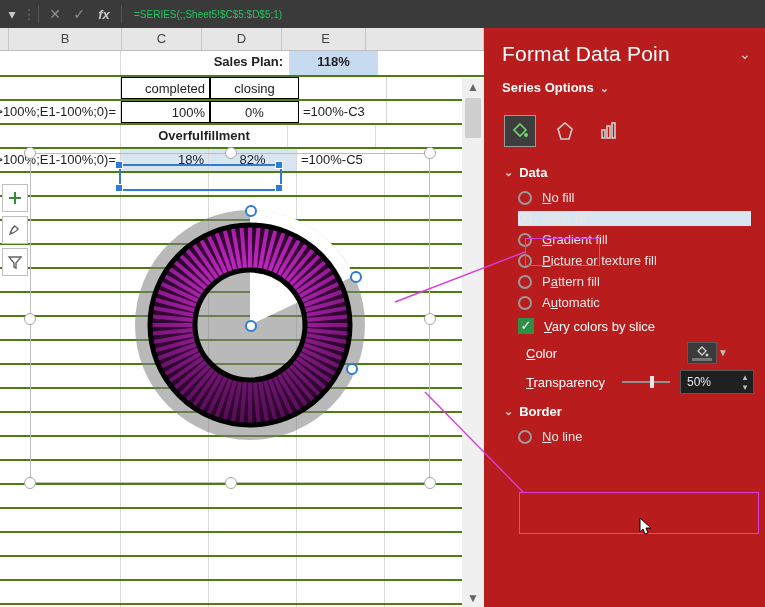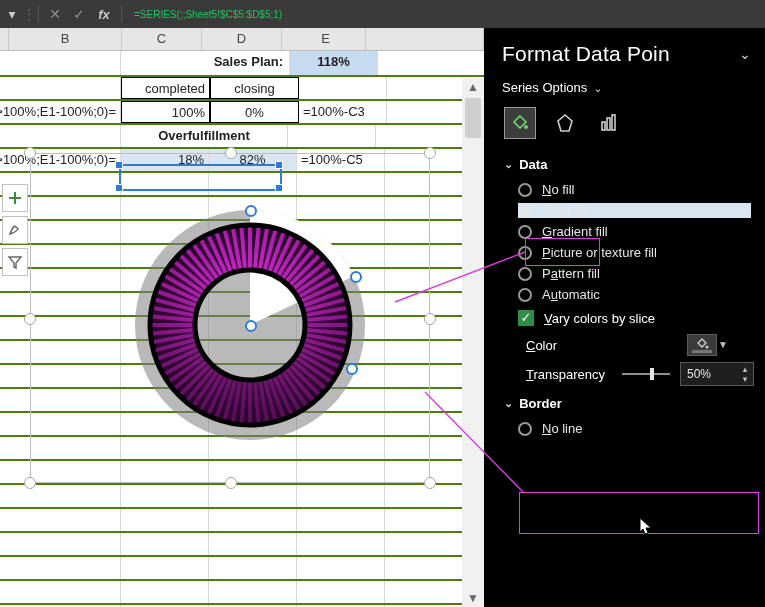--- a/index.html
+++ b/index.html
@@ -47,24 +47,24 @@
   .sideicons{position:absolute;left:2px;top:156px;width:24px;}
   .sideicons .sico{width:24px;height:26px;background:#fff;border:1px solid #bfbfbf;margin-bottom:4px;display:flex;align-items:center;justify-content:center;color:#3b8a3b;}
   .sideicons .sico svg{display:block;}
   .sideicons .sico.grey{color:#6b6b6b;}
   
   .vscroll{position:absolute;left:462px;top:50px;width:22px;bottom:0;background:#f0f0f0;}
   .vscroll .up,.vscroll .dn{position:absolute;left:0;width:22px;height:18px;color:#666;text-align:center;font-size:12px;line-height:18px;}
   .vscroll .up{top:0;} .vscroll .dn{bottom:0;}
   .vscroll .thumb{position:absolute;left:3px;top:20px;width:16px;height:40px;background:#cfcfcf;border-radius:2px;}
   
-  .panel{position:absolute;left:484px;top:28px;right:0;bottom:0;background:#000000;padding:14px 14px 8px 18px;box-sizing:border-box;color:#fff;}
+  .panel{position:absolute;left:484px;top:28px;right:0;bottom:0;background:#b91c1c;padding:14px 14px 8px 18px;box-sizing:border-box;color:#fff;}
   .panel h1{margin:0 0 14px 0;font-weight:normal;font-size:21px;color:#fff;letter-spacing:0.2px;display:flex;align-items:center;justify-content:space-between;}
   .panel h1 .chev{font-size:14px;color:#cfcfcf;}
-  .subhdr{font-size:13px;font-weight:normal;margin:2px 0 12px 0;}
+  .subhdr{font-size:13px;font-weight:bold;margin:2px 0 20px 0;}
   .subhdr .dd{font-size:11px;color:#cfcfcf;margin-left:6px;}
   .icorow{display:flex;gap:14px;margin:4px 0 18px 2px;align-items:center;}
   .icobox{width:30px;height:30px;border:1px solid #6e6e6e;display:flex;align-items:center;justify-content:center;color:#d8d8d8;}
   .icobox.on{border-color:#9a9a9a;background:#3d3d3d;}
   .section{margin-left:2px;}
   .sechdr{font-weight:bold;font-size:13px;margin:4px 0 10px 0;}
   .sechdr .tw{display:inline-block;transform:translateY(-1px);color:#cfcfcf;margin-right:6px;font-size:11px;}
   .radio{display:flex;align-items:center;margin:6px 0 6px 14px;font-size:13px;color:#e6e6e6;}
   .radio .dot{
     width:14px;height:14px;border-radius:50%;border:2px solid #9a9a9a;margin-right:10px;box-sizing:border-box;position:relative;

